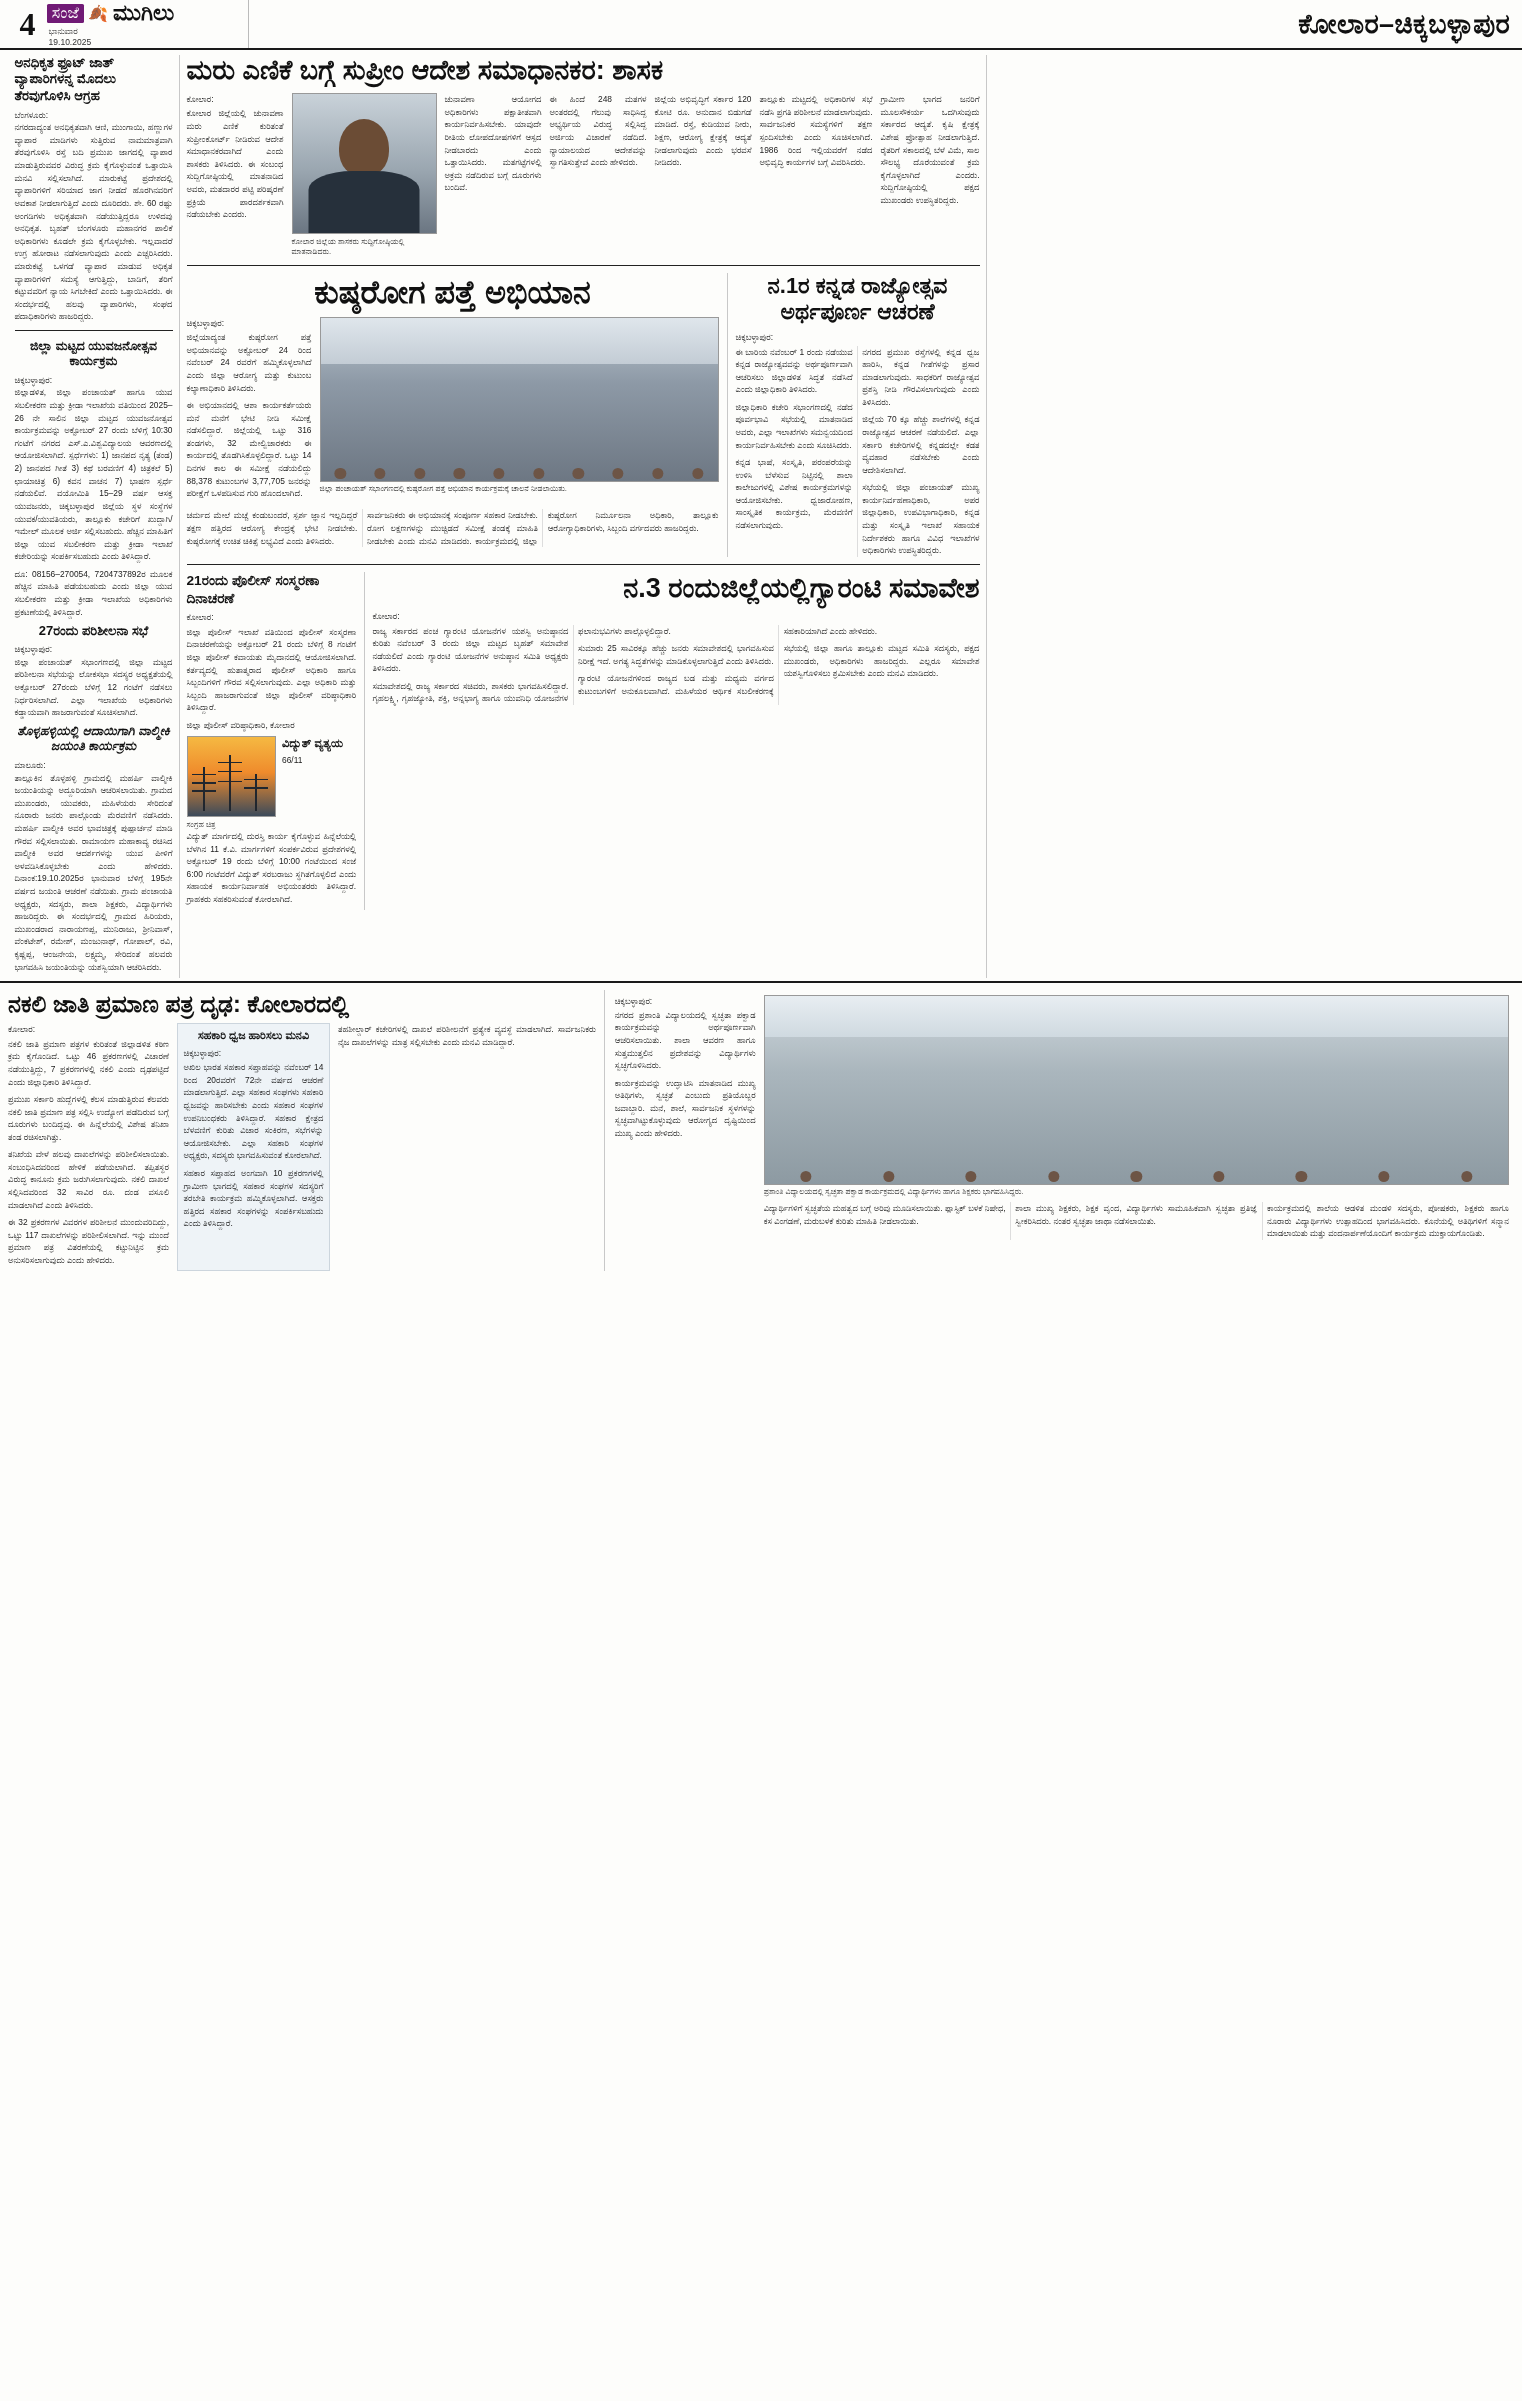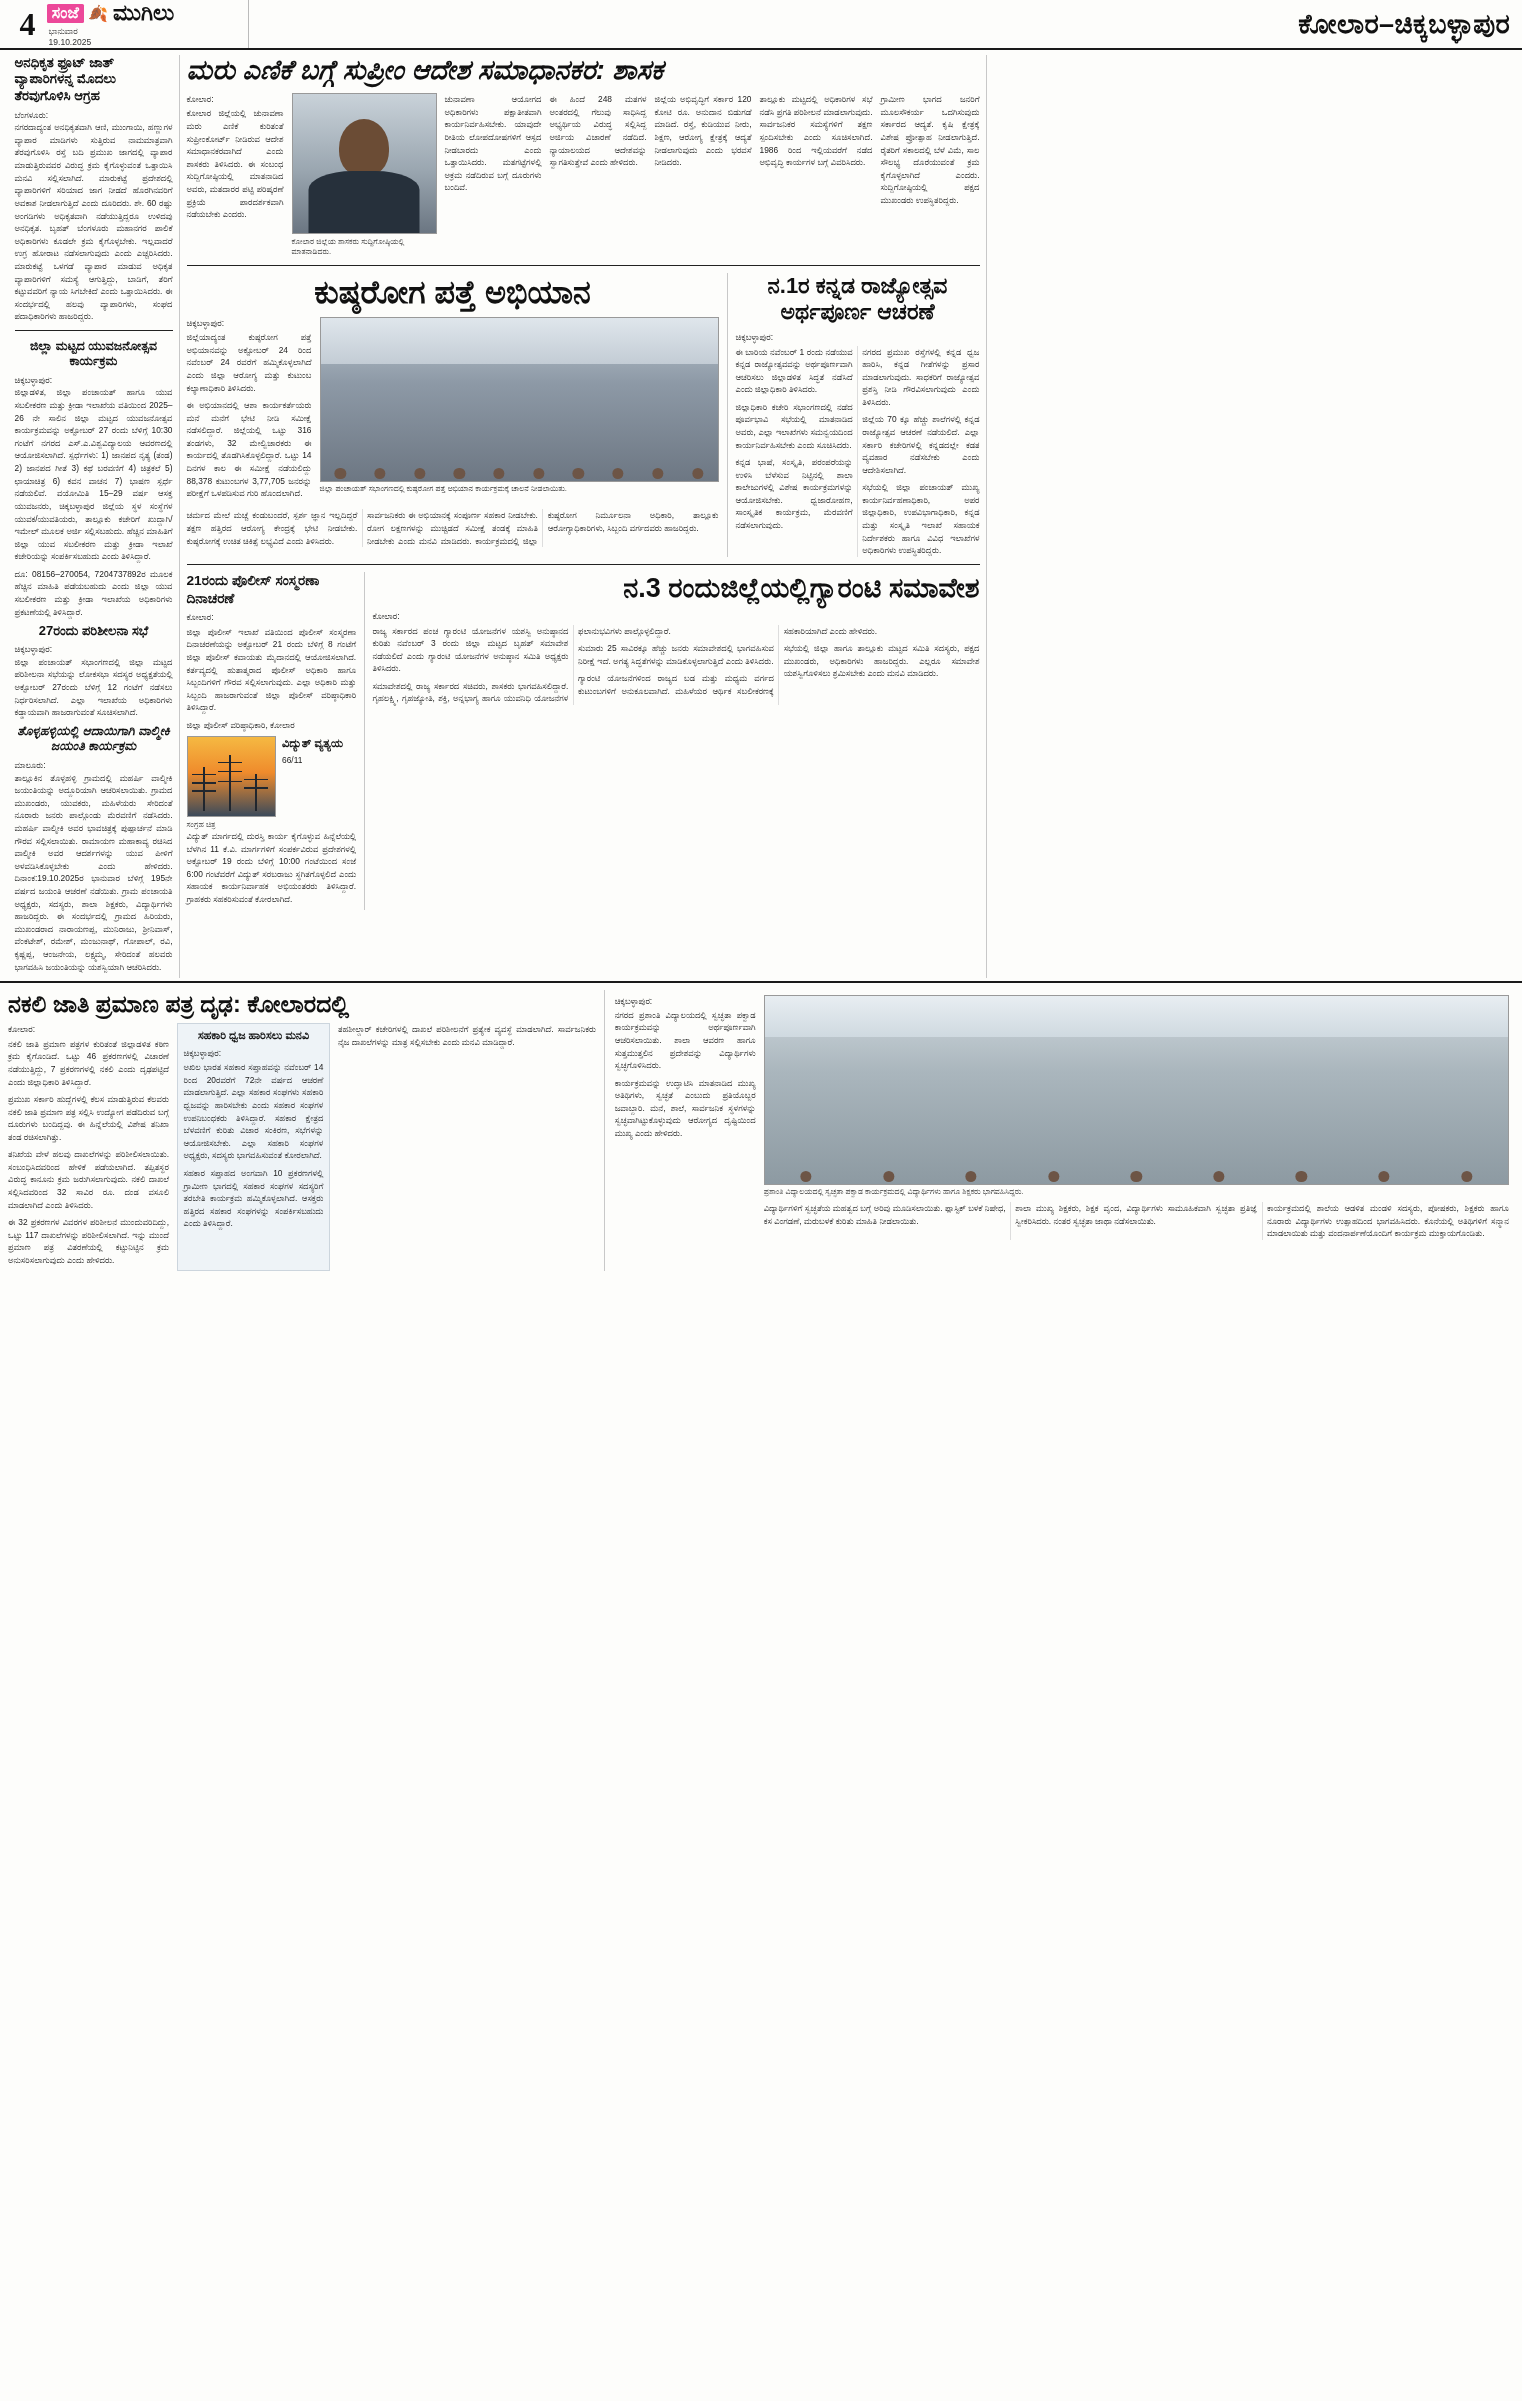--- a/index.html
+++ b/index.html
@@ -42,23 +42,23 @@
     border-right: 0.8px solid #bbb;
     padding-right: 11.3px;
     min-width: 202px;
   }
   .logo-row {
     display: flex;
     align-items: center;
     gap: 4.8px;
   }
   .logo-badge {
-    background: #ec4899;
+    background: #701a75;
     color: #fff;
-    font-weight: bold;
+    font-weight: normal;
     font-size: 16px;
     padding: 0.8px 4.8px;
     border-radius: 1.6px;
   }
   .logo-leaf {
     color: #2e7d32;
     font-size: 16px;
   }
   .logo-word {
     font-size: 22px;
@@ -94,21 +94,20 @@
   .col-a { width: 172px; }
   .col-bcdef { width: 807px; }
 
   
   h1.head-lg {
     font-size: 27px;
     line-height: 1.18;
     margin: 0 0 6.5px 0;
     font-weight: bold;
     color: #111;
-    font-style: italic;
   }
   h2.head-md {
     font-size: 20px;
     line-height: 1.2;
     margin: 0 0 5.6px 0;
     font-weight: bold;
     color: #111;
     text-align: center;
   }
   h3.head-sm {

